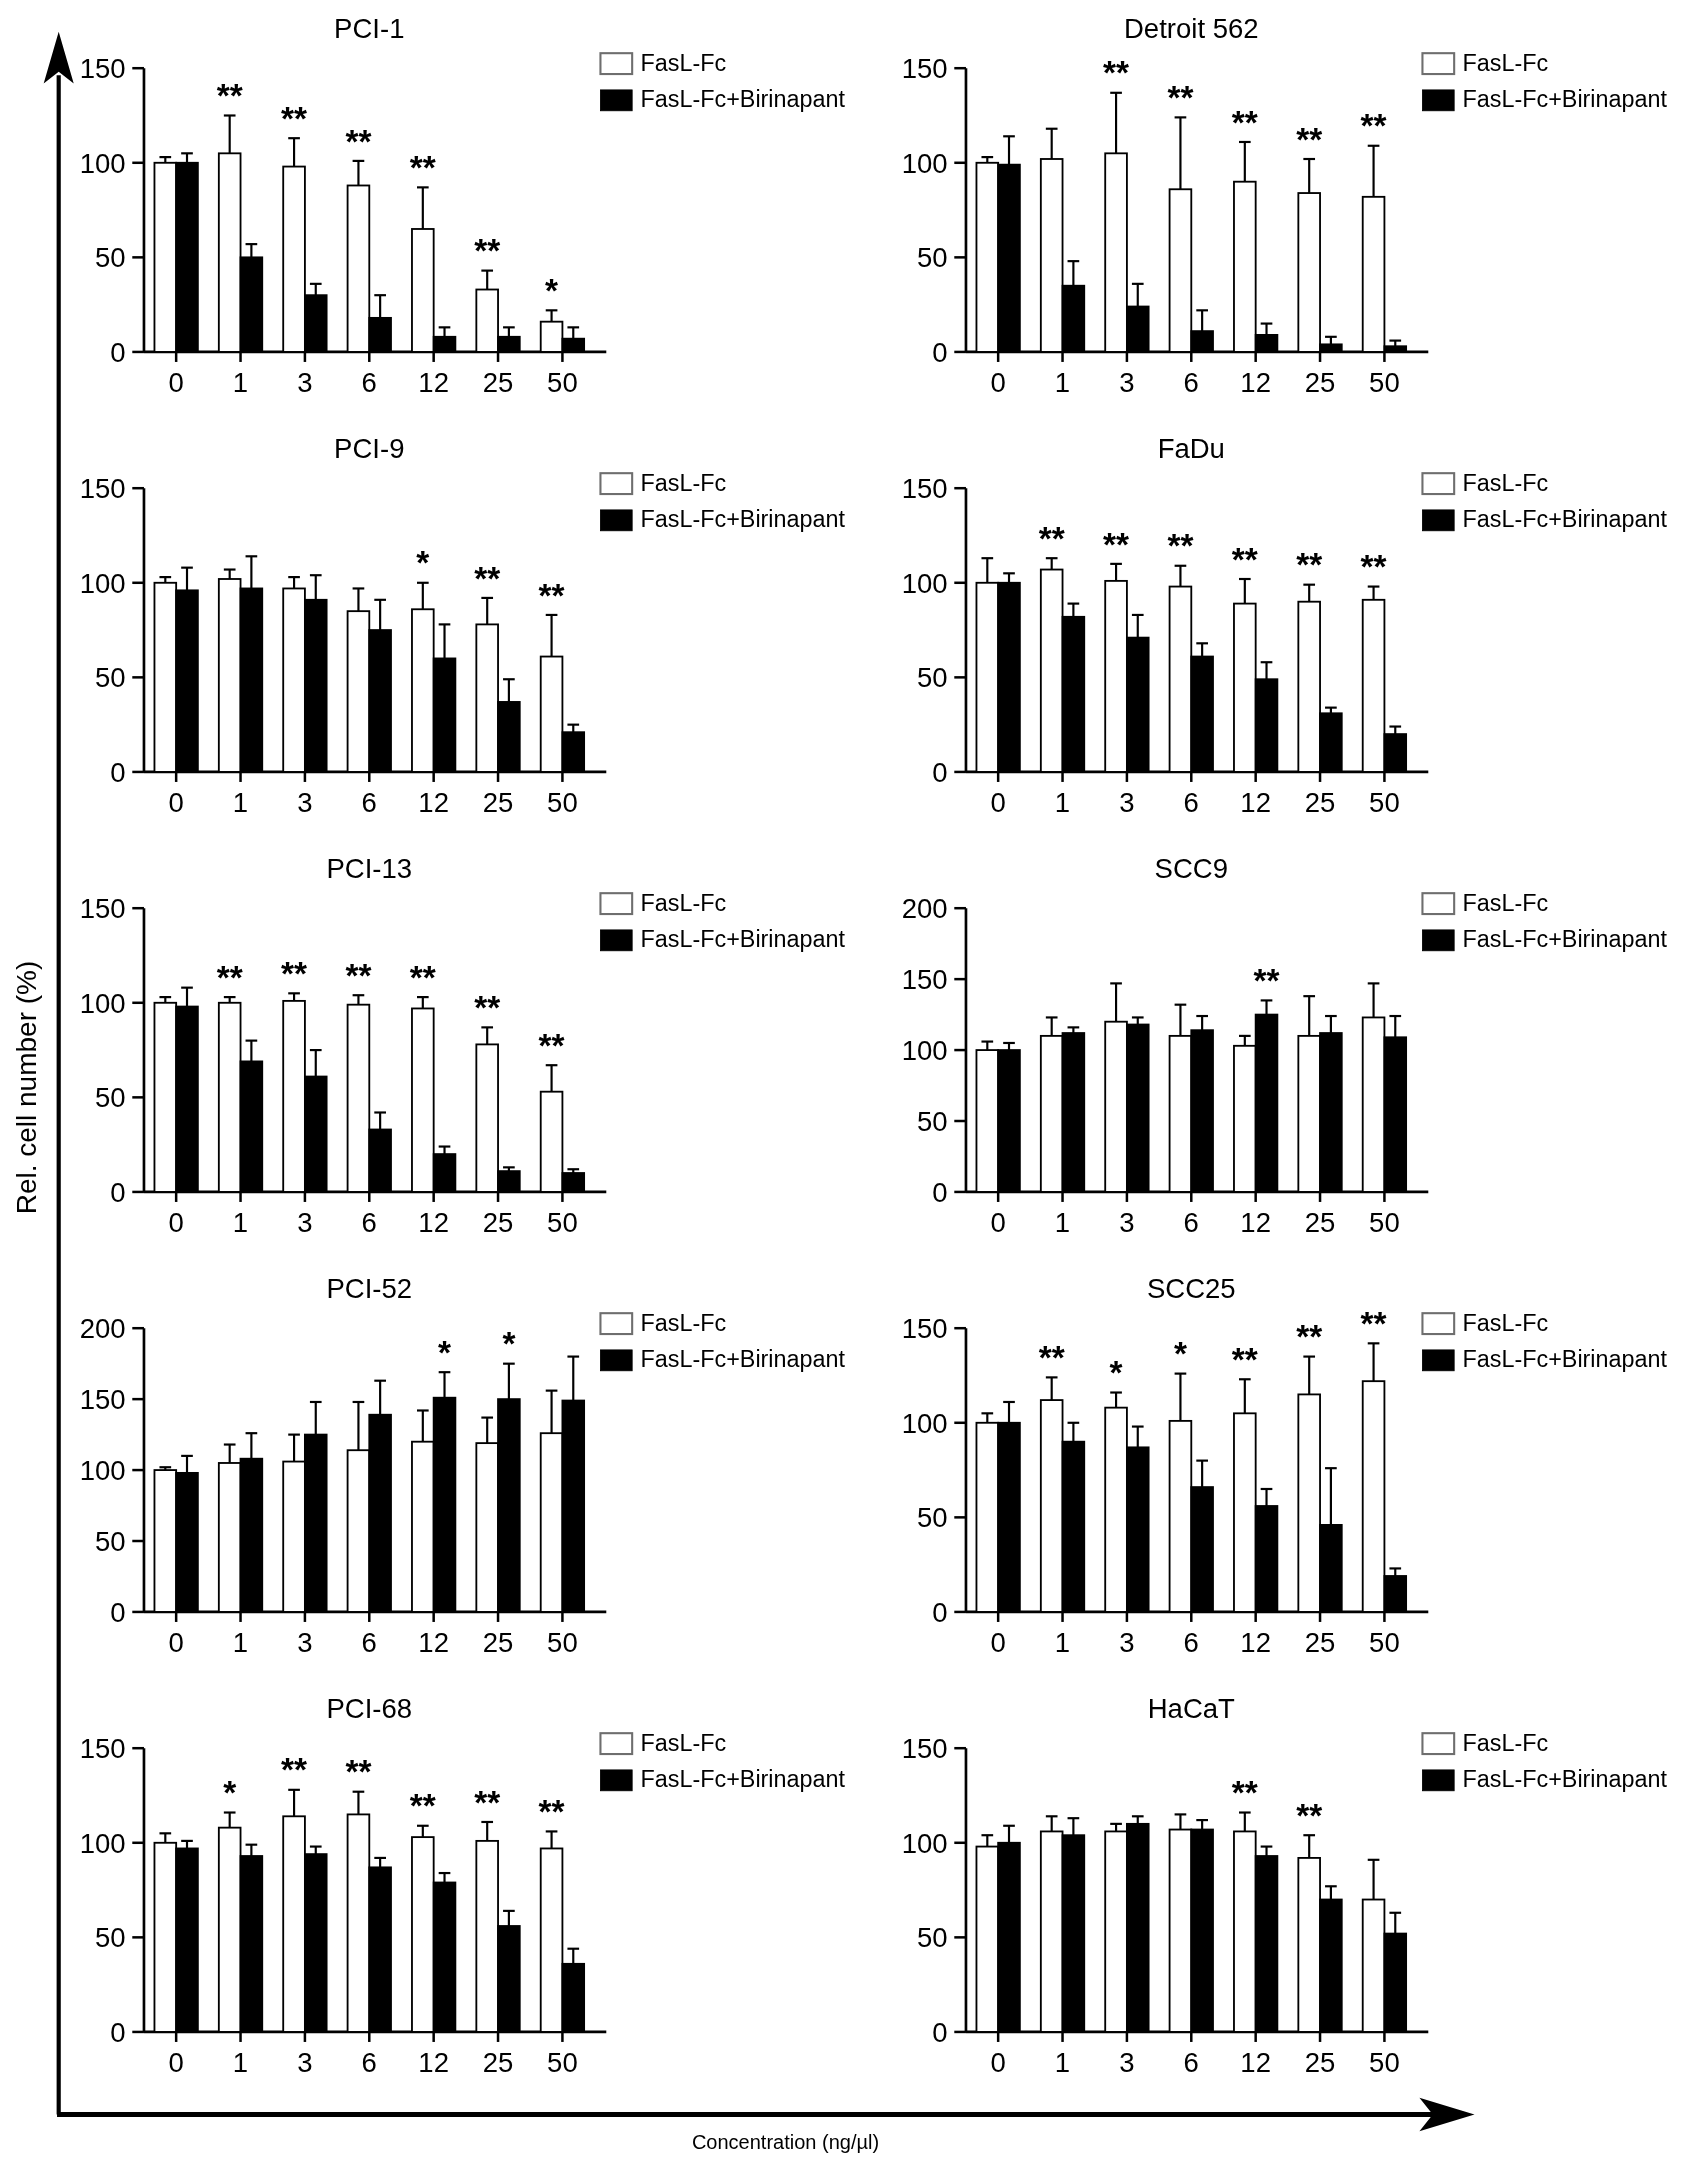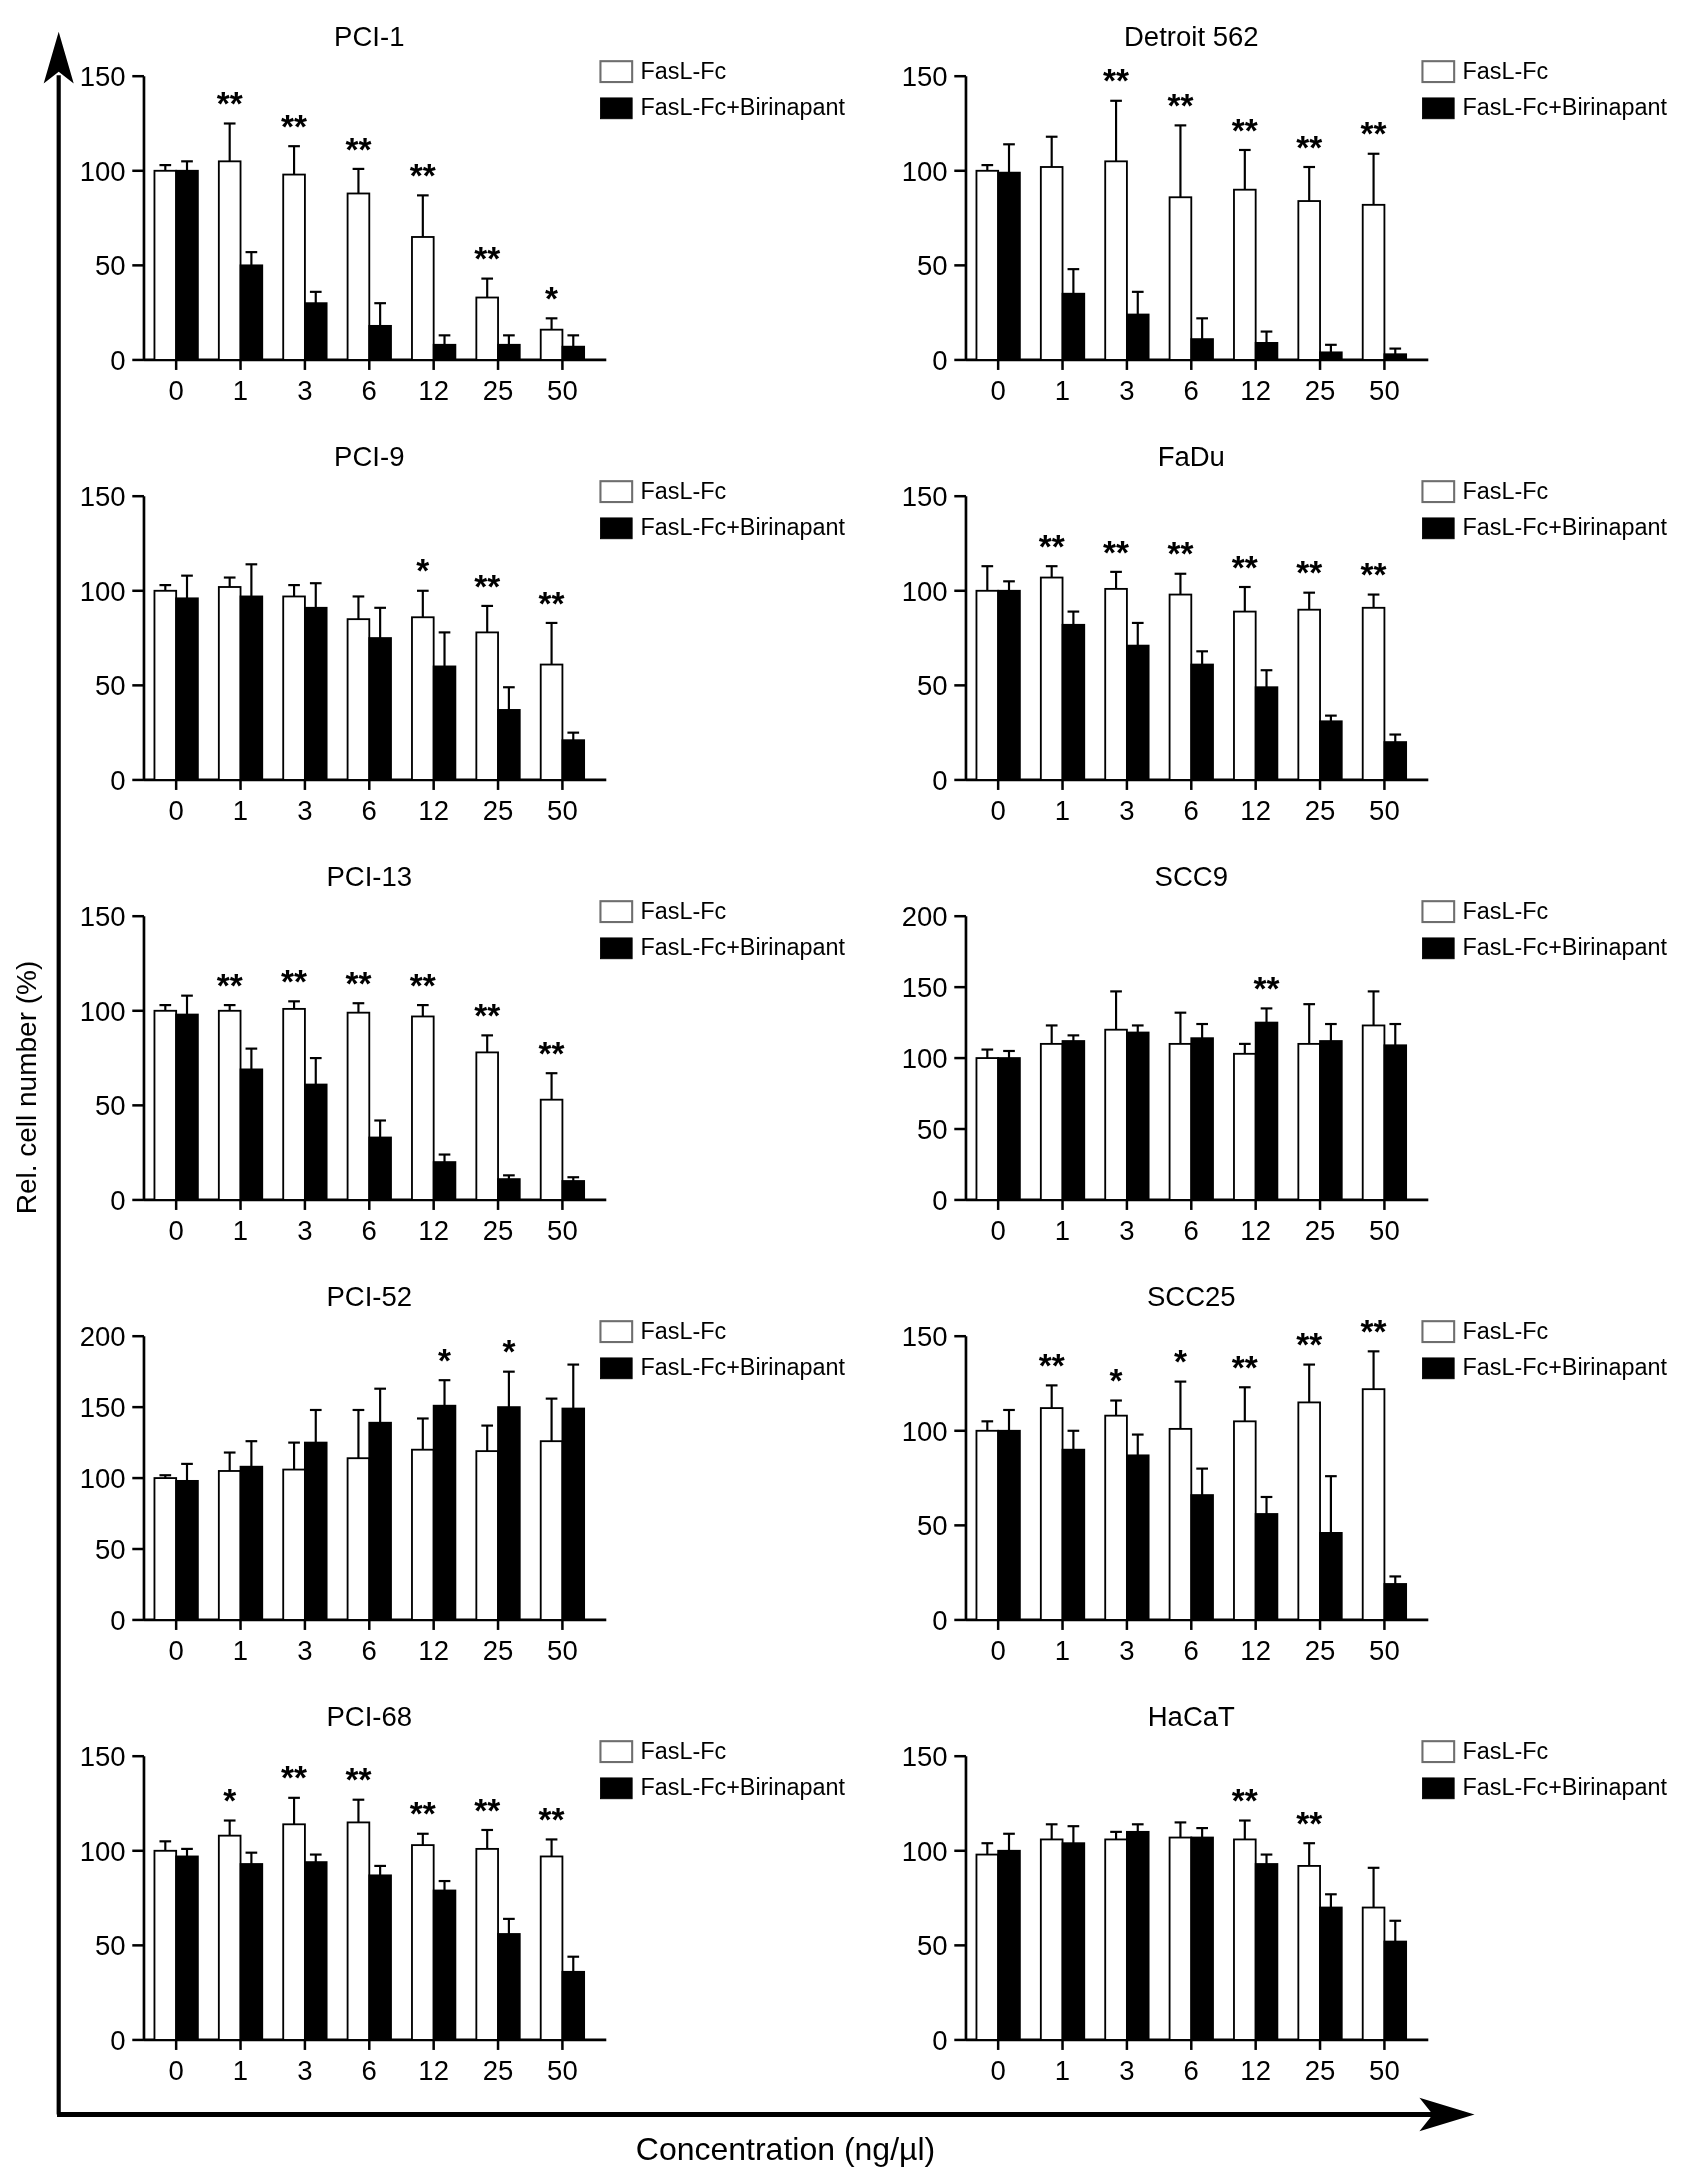--- a/index.html
+++ b/index.html
@@ -8,24 +8,24 @@
     font-family:"Liberation Sans",sans-serif;color:#000;
   }
   .axes-overlay{position:absolute;left:0;top:0;width:1696px;height:2183px;}
   .ylabel{
     position:absolute;left:-110px;top:1070px;width:276px;height:35px;
     transform:rotate(-90deg);transform-origin:center;
     font-size:28px;text-align:center;white-space:nowrap;
   }
   .xlabel{
     position:absolute;left:635px;top:2131px;width:301px;
-    font-size:32px;text-align:center;white-space:nowrap;
+    font-size:20px;text-align:center;white-space:nowrap;
   }
   .panels{
-    position:absolute;left:48px;top:16px;
+    position:absolute;left:48px;top:8px;
     display:grid;grid-template-columns:822px 822px;grid-auto-rows:420px;
   }
   .panel{width:822px;height:420px;}
   .panel svg{display:block;}
 </style>
 </head>
 <body>
 
 <div>
 

